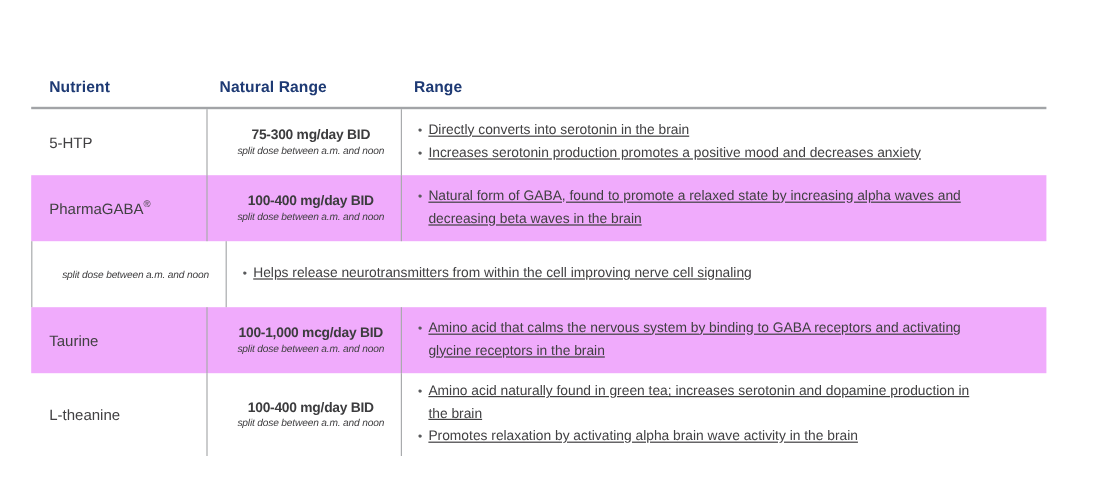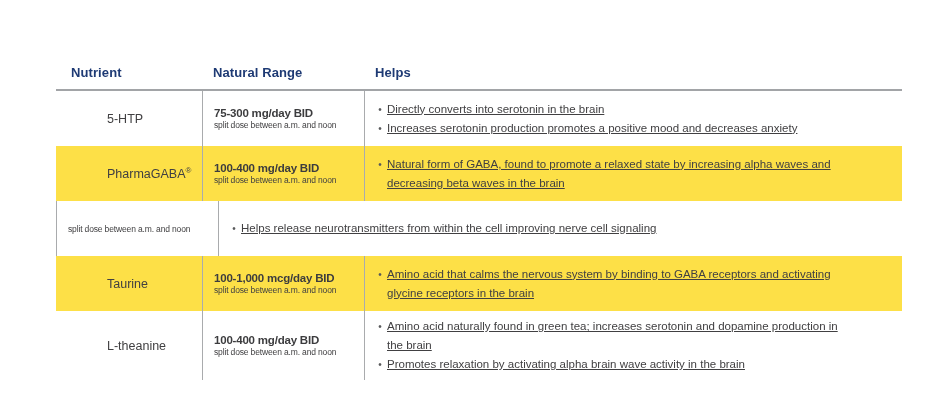--- a/index.html
+++ b/index.html
@@ -3,52 +3,52 @@
 <meta charset="utf-8">
 <style>
   html,body{margin:0;padding:0;}
   body{
     width:930px;height:420px;background:#ffffff;
     font-family:"Liberation Sans", sans-serif;
     position:relative;overflow:hidden;
     color:#414042;
   }
   .table{
-    position:absolute;left:56px;top:55px;width:846px;
+    position:absolute;left:26px;top:55px;width:846px;
   }
   .header-row{
     display:flex;height:34px;align-items:center;
     border-bottom:2px solid #a2a4a7;
   }
   .header-cell{
     font-size:13px;font-weight:bold;color:#1e3a74;letter-spacing:.1px;
   }
   .c1{width:146px;box-sizing:border-box;padding-left:15px;}
   .c2{width:162px;box-sizing:border-box;padding-left:11px;}
   .c3{flex:1;box-sizing:border-box;padding-left:11px;}
   .row{
     display:flex;min-height:55px;
   }
-  .row.striped{background:#fde047;}
+  .row.striped{background:#f0abfc;}
   .cell{
     display:flex;flex-direction:column;justify-content:center;
     box-sizing:border-box;padding-top:6px;padding-bottom:6px;
   }
   .cell.c1{padding-left:15px;}
-  .cell.c2{padding-left:11px;border-left:1px solid #a9abad;}
+  .cell.c2{padding-left:11px;border-left:1px solid #a9abad;text-align:center;}
   .cell.c3{padding-left:8px;border-left:1px solid #a9abad;}
   .nutrient-name{
-    font-size:12.5px;color:#414042;margin-left:36px;
+    font-size:12.5px;color:#414042;
   }
   .nutrient-name sup{font-size:8px;line-height:0;}
   .dose-main{
     font-size:11.5px;font-weight:bold;color:#3c3c3e;letter-spacing:-.2px;
   }
   .dose-note{
-    font-size:8.5px;color:#414042;letter-spacing:-.15px;margin-top:1px;
+    font-size:8.5px;color:#414042;letter-spacing:-.15px;margin-top:1px;font-style:italic;
   }
   ul.value-list{
     list-style:none;margin:0;padding:0;
   }
   ul.value-list li{
     display:flex;align-items:flex-start;
   }
   .bullet{
     width:14px;flex:0 0 14px;text-align:center;
     font-size:10px;line-height:19px;color:#58595b;
@@ -57,21 +57,21 @@
     font-size:11.5px;line-height:19px;color:#414042;max-width:458px;text-decoration:underline;
   }
 </style>
 </head>
 <body>
 
 <div class="table">
   <div class="header-row">
     <div class="header-cell c1">Nutrient</div>
     <div class="header-cell c2">Natural Range</div>
-    <div class="header-cell c3">Helps</div>
+    <div class="header-cell c3">Range</div>
   </div>
   <div id="rows-host">
       <div class="row">
     <div class="cell c1">
       <span class="nutrient-name"><span>5-HTP</span><sup></sup></span>
     </div>
     <div class="cell c2">
       <div class="dose-main">75-300 mg/day BID</div>
       <div class="dose-note">split dose between a.m. and noon</div>
     </div>

